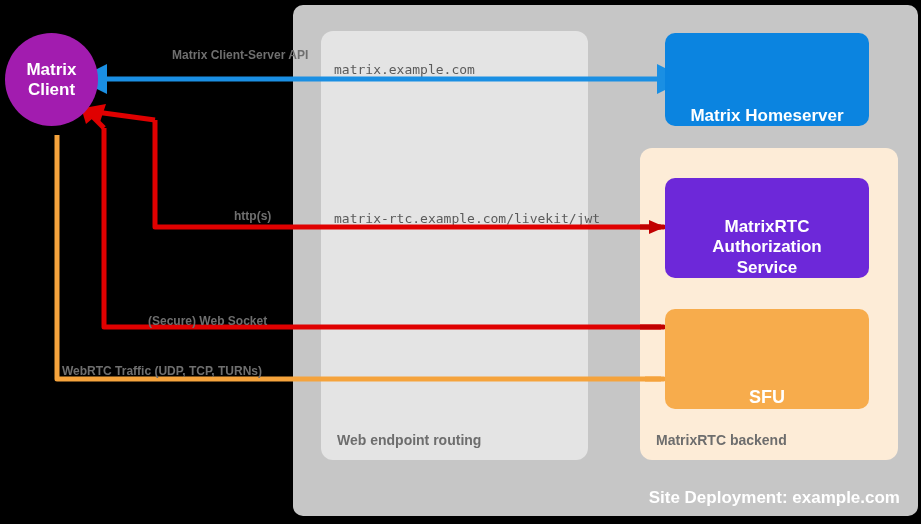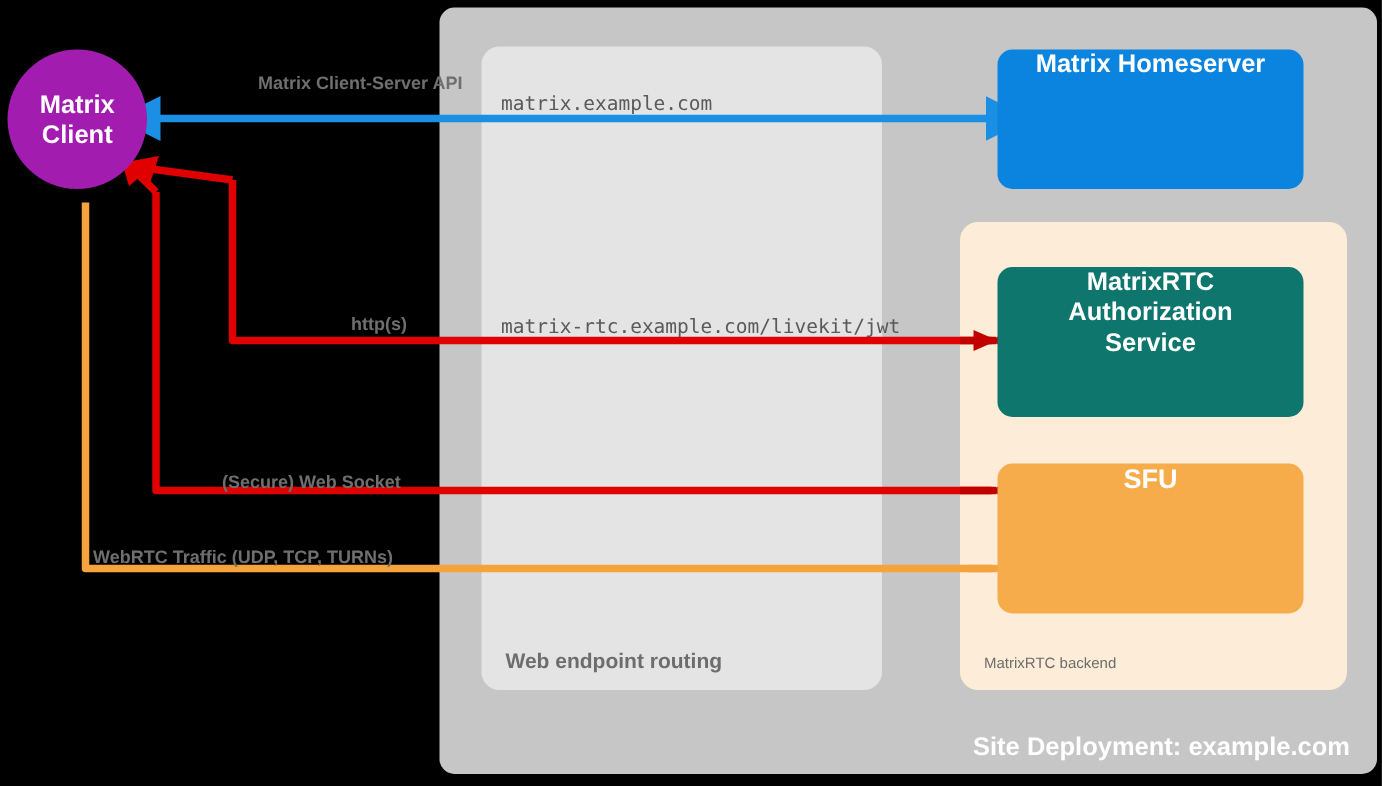--- a/index.html
+++ b/index.html
@@ -23,41 +23,41 @@
   .routing-label{
     position:absolute;left:16px;bottom:12px;
     color:#6d6d6d;font-size:14px;font-weight:bold;white-space:nowrap;
   }
   .backend-box{
     position:absolute;left:640px;top:148px;width:258px;height:312px;
     background:#fdecd7;border-radius:12px;
   }
   .backend-label{
     position:absolute;left:16px;bottom:12px;
-    color:#6d6d6d;font-size:10px;font-weight:normal;white-space:nowrap;
+    color:#6d6d6d;font-size:14px;font-weight:bold;white-space:nowrap;
   }
 
   
   .client-circle{
     position:absolute;left:5px;top:33px;width:93px;height:93px;border-radius:50%;
     background:#a21caf;display:flex;align-items:center;justify-content:center;
     text-align:center;color:#fff;font-size:17px;font-weight:bold;line-height:1.15;
   }
   .node{
-    position:absolute;display:flex;align-items:flex-start;justify-content:center;
+    position:absolute;display:flex;align-items:flex-end;justify-content:center;
     text-align:center;color:#fff;font-weight:bold;line-height:1.2;
     border-radius:10px;
   }
   .homeserver{
     left:665px;top:33px;width:204px;height:93px;
     background:#0b84e0;font-size:17px;
   }
   .authsvc{
     left:665px;top:178px;width:204px;height:100px;
-    background:#0f766e;font-size:17px;
+    background:#6d28d9;font-size:17px;
   }
   .sfu{
     left:665px;top:309px;width:204px;height:100px;
     background:#f7ac4c;font-size:18px;
   }
 
   
   .url{
     position:absolute;color:#5a5a5a;font-size:13px;
     font-family:"DejaVu Sans Mono","Liberation Mono",monospace;

